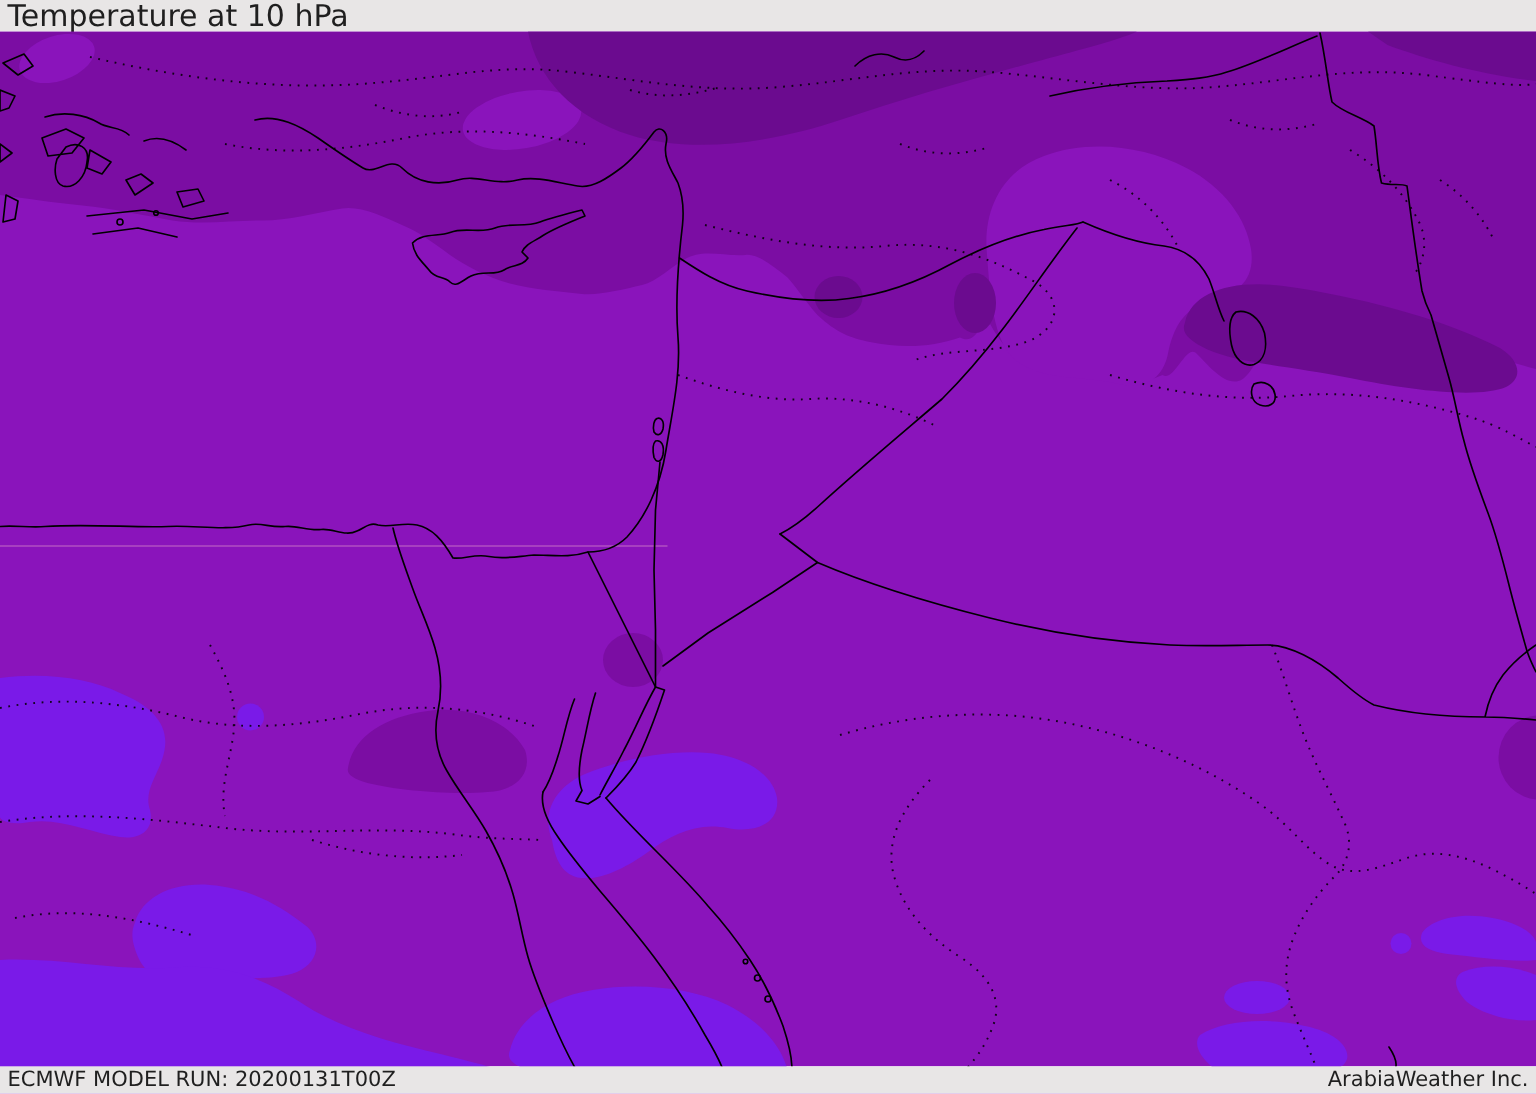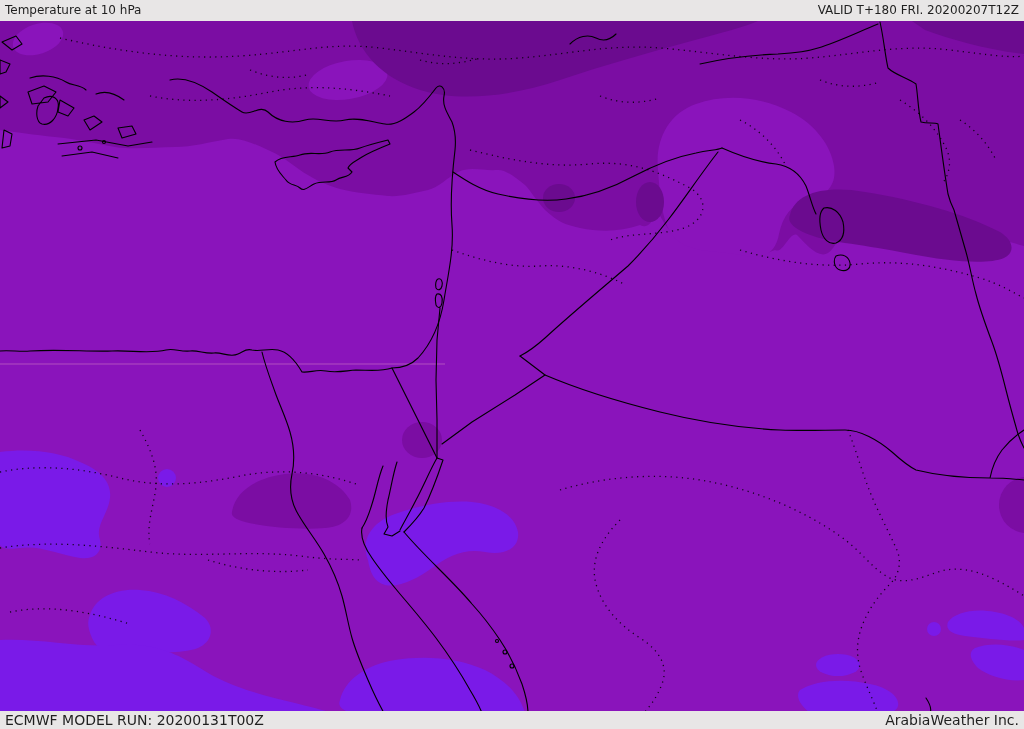--- a/index.html
+++ b/index.html
@@ -1,20 +1,20 @@
 <!DOCTYPE html>
 <html style="--bar-bg: #e8e6e6; --bar-text: #1f1f1f; --shade-darkest: #6b0b8f; --shade-dark: #7b0da3; --shade-mid: #8a14bb; --shade-bright: #7a1ae8; --line: #000000; --gridline: #e096c8;"><head>
 <meta charset="utf-8">
 <style>
   html,body{margin:0;padding:0;background:#fff;}
   #app{position:relative;width:1024px;height:729px;overflow:hidden;
        font-family:"DejaVu Sans","Liberation Sans",sans-serif;}
   .bar{position:absolute;left:0;width:1024px;background:var(--bar-bg,#e8e6e6);
        color:var(--bar-text,#1f1f1f);box-sizing:border-box;}
-  #titlebar{top:0;height:21px;font-size:12px;line-height:21px;padding-left:28px;}
+  #titlebar{top:0;height:21px;font-size:20px;line-height:21px;padding-left:28px;}
   #statusbar{top:711px;height:18px;font-size:14px;line-height:18px;padding-left:44px;}
   .bar .left{position:absolute;left:5px;top:0;white-space:nowrap;}
   .bar .right{position:absolute;right:5px;top:0;white-space:nowrap;}
   #mapwrap{position:absolute;top:21px;left:0;width:1024px;height:690px;}
   svg{display:block;}
   .lvl-mid{fill:var(--shade-mid,#8a14bb);}
   .lvl-dark{fill:var(--shade-dark,#7b0da3);}
   .lvl-darkest{fill:var(--shade-darkest,#6b0b8f);}
   .lvl-bright{fill:var(--shade-bright,#7a1ae8);}
   .coast{fill:none;stroke:var(--line,#000);stroke-width:1.1;
@@ -23,21 +23,20 @@
         stroke-dasharray:1.2 4.4;opacity:.85;}
   .grid{stroke:var(--gridline,#e096c8);stroke-width:1;opacity:.45;}
 </style>
 </head>
 <body>
 
 <div id="app">
 
   <div id="titlebar" class="bar">
     <span class="left">Temperature at 10 hPa</span>
-    <span class="right">VALID T+180 FRI. 20200207T12Z</span>
   </div>
 
   <div id="mapwrap">
   <svg width="1024" height="690" viewBox="0 21 1024 690">
 
     <rect x="0" y="21" width="1024" height="690" class="lvl-mid"></rect>
 
     <g>
       <path class="lvl-dark" d="
         M0,21 L1024,21 L1024,246

